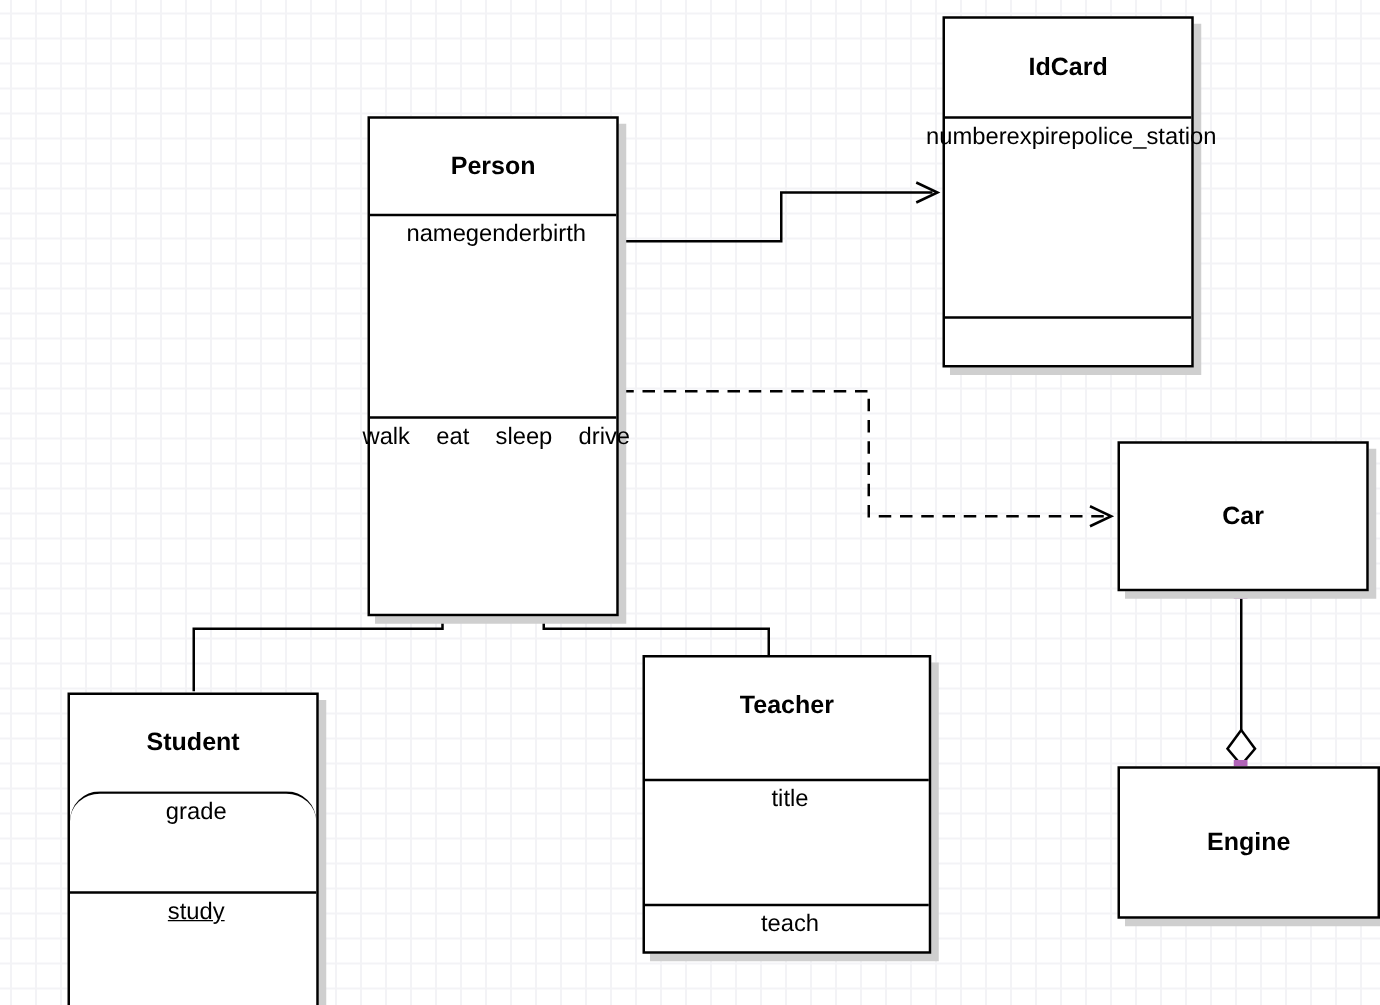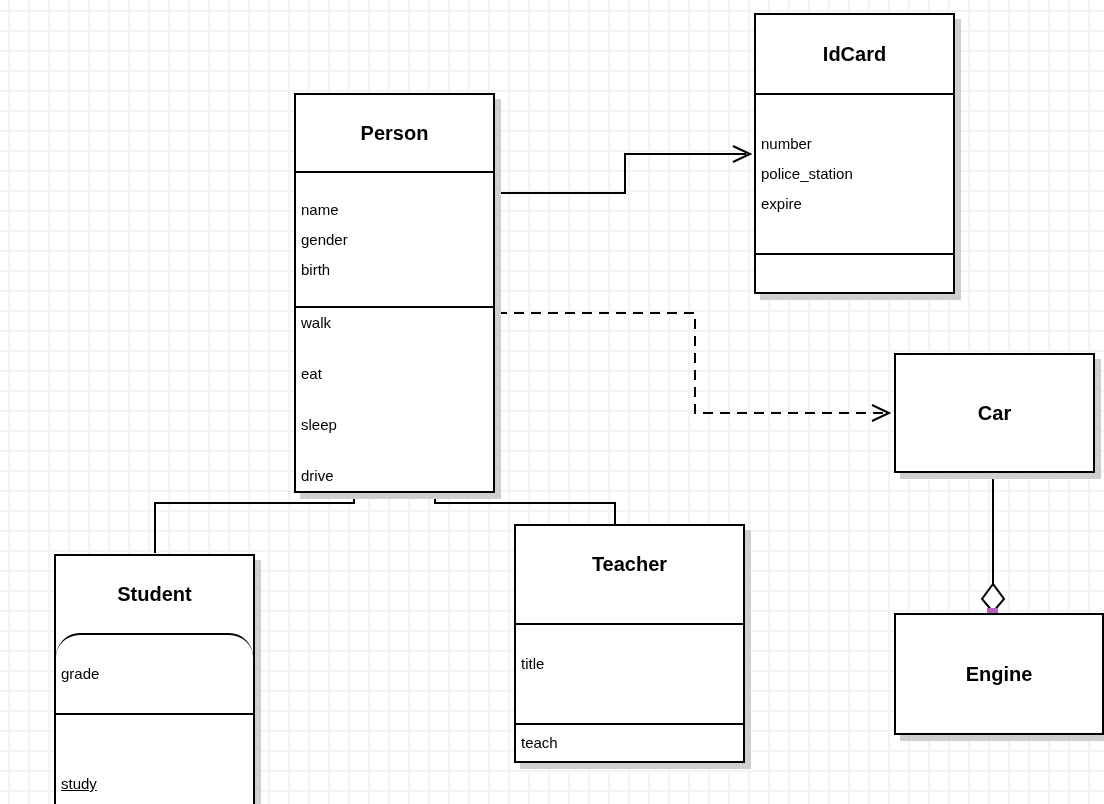--- a/index.html
+++ b/index.html
@@ -36,23 +36,23 @@
     color:#000000;
   }
   .uml-title{
     display:flex;align-items:center;justify-content:center;
     font-weight:bold;font-size:20px;
     flex:0 0 auto;
   }
   .uml-section{
     border-top:2px solid #000000;
     box-sizing:border-box;
-    display:flex;flex-direction:column;justify-content:center;
+    display:flex;flex-direction:row;justify-content:center;
     padding-left:5px;
-    font-size:15px;
+    font-size:19px;
   }
   .member{line-height:30px;white-space:nowrap;}
 
   
   .c-person{left:294px;top:54px;width:201px;height:400px;margin-top:39px;}
   .c-person .uml-title{height:76px;}
   .c-person .sec-attrs{height:162px;}
   .c-person .sec-methods{flex:1;gap:21px;}
   
   .c-idcard{left:754px;top:13px;width:201px;height:281px;}
@@ -123,22 +123,22 @@
       <div class="member">eat</div>
       <div class="member">sleep</div>
       <div class="member">drive</div>
     </div>
   </div>
 
   <div class="uml-class c-idcard">
     <div class="uml-title">IdCard</div>
     <div class="uml-section sec-attrs">
       <div class="member">number</div>
+      <div class="member">expire</div>
       <div class="member">police_station</div>
-      <div class="member">expire</div>
     </div>
     <div class="uml-section sec-methods"></div>
   </div>
 
   <div class="uml-class c-car">
     <div class="uml-title">Car</div>
   </div>
 
   <div class="uml-class c-engine">
     <div class="uml-title">Engine</div>

